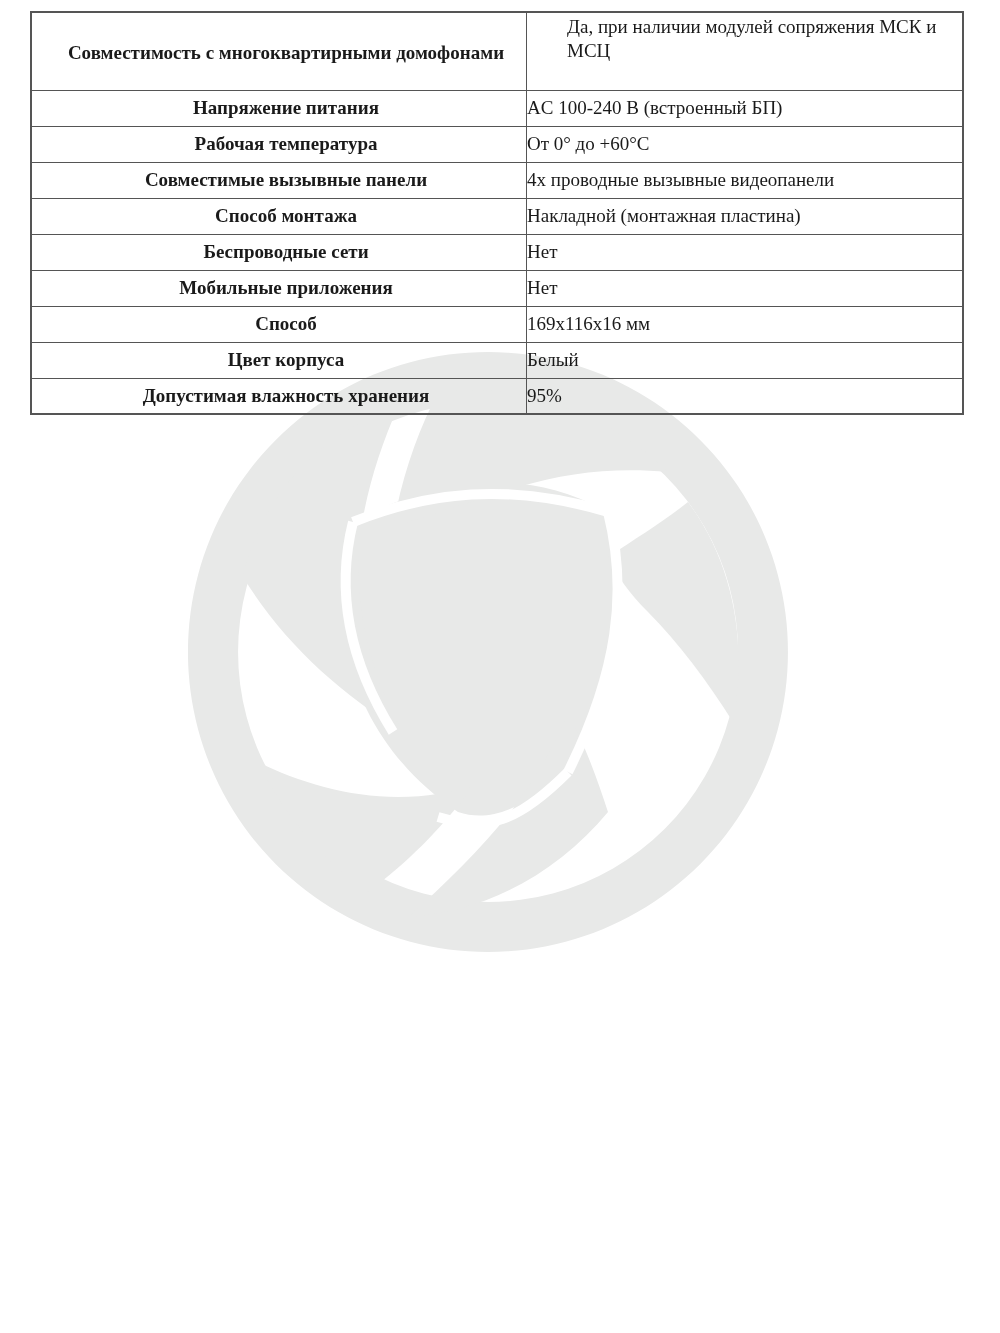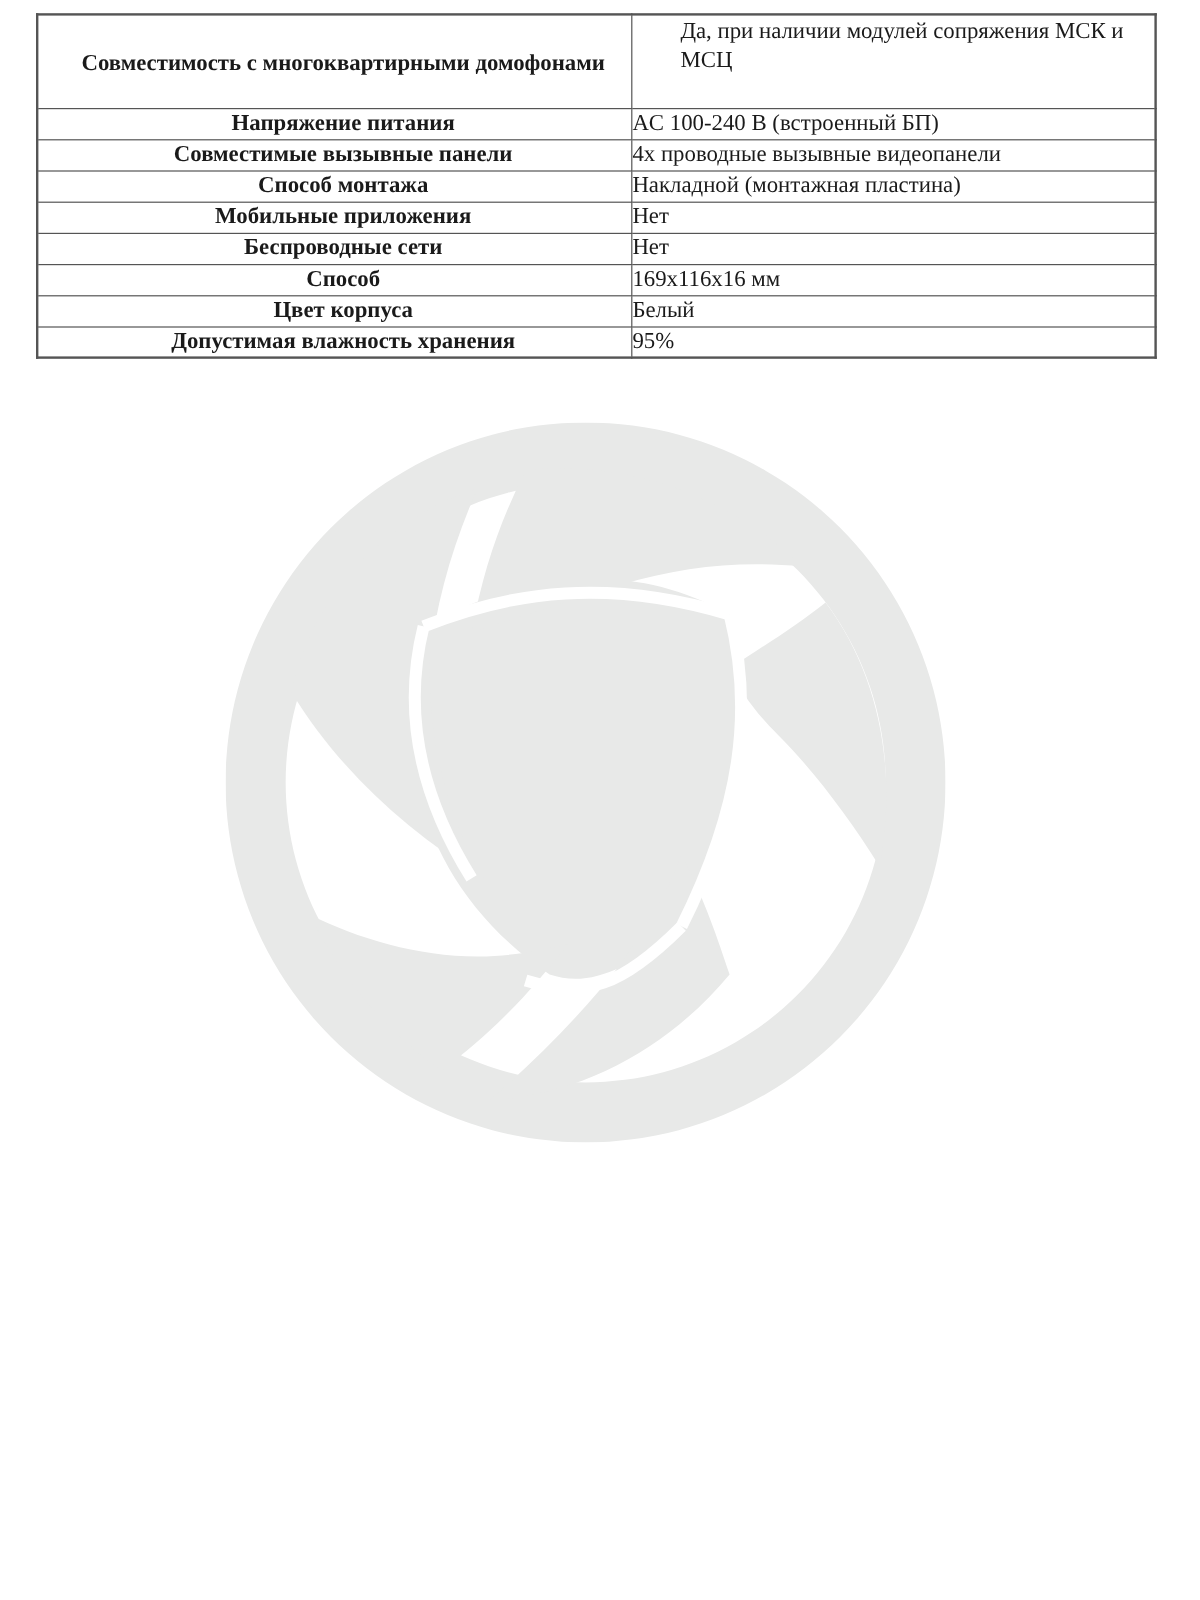--- a/index.html
+++ b/index.html
@@ -21,21 +21,21 @@
       padding: 0;
       font-size: 19px; line-height: 22px;
       vertical-align: middle;
     }
     .spec-table td.label {
       width: 480px; font-weight: bold; padding-left: 14px; text-align: center;
     }
     .spec-table td.value {
       font-weight: normal;
     }
-    .spec-table tr { height: 26px; }
+    .spec-table tr { height: 36px; }
     .spec-table tr.first { height: 78px; }
     .spec-table tr.first td.label { line-height: 33px; padding-top: 2px; }
     .spec-table tr.first td.value { vertical-align: top; padding-top: 2px; line-height: 24px; padding-left: 40px; padding-right: 20px; }
   </style>
 </head>
 <body>
 
 <svg class="watermark" viewBox="0 0 600 600" xmlns="http://www.w3.org/2000/svg">
   <g fill="#e8e9e8">
 
@@ -61,33 +61,37 @@
   <tbody>
     <tr class="first">
       <td class="label">Совместимость с многоквартирными домофонами</td>
       <td class="value">Да, при наличии модулей сопряжения МСК и МСЦ</td>
     </tr>
     <tr>
       <td class="label">Напряжение питания</td>
       <td class="value">AC 100-240 В (встроенный БП)</td>
     </tr>
     <tr>
+      <td class="label">Рабочая температура</td>
+      <td class="value">От 0° до +60°С</td>
+    </tr>
+    <tr>
       <td class="label">Совместимые вызывные панели</td>
       <td class="value">4х проводные вызывные видеопанели</td>
     </tr>
     <tr>
       <td class="label">Способ монтажа</td>
       <td class="value">Накладной (монтажная пластина)</td>
     </tr>
     <tr>
-      <td class="label">Мобильные приложения</td>
+      <td class="label">Беспроводные сети</td>
       <td class="value">Нет</td>
     </tr>
     <tr>
-      <td class="label">Беспроводные сети</td>
+      <td class="label">Мобильные приложения</td>
       <td class="value">Нет</td>
     </tr>
     <tr>
       <td class="label">Способ</td>
       <td class="value">169x116x16 мм</td>
     </tr>
     <tr>
       <td class="label">Цвет корпуса</td>
       <td class="value">Белый</td>
     </tr>

